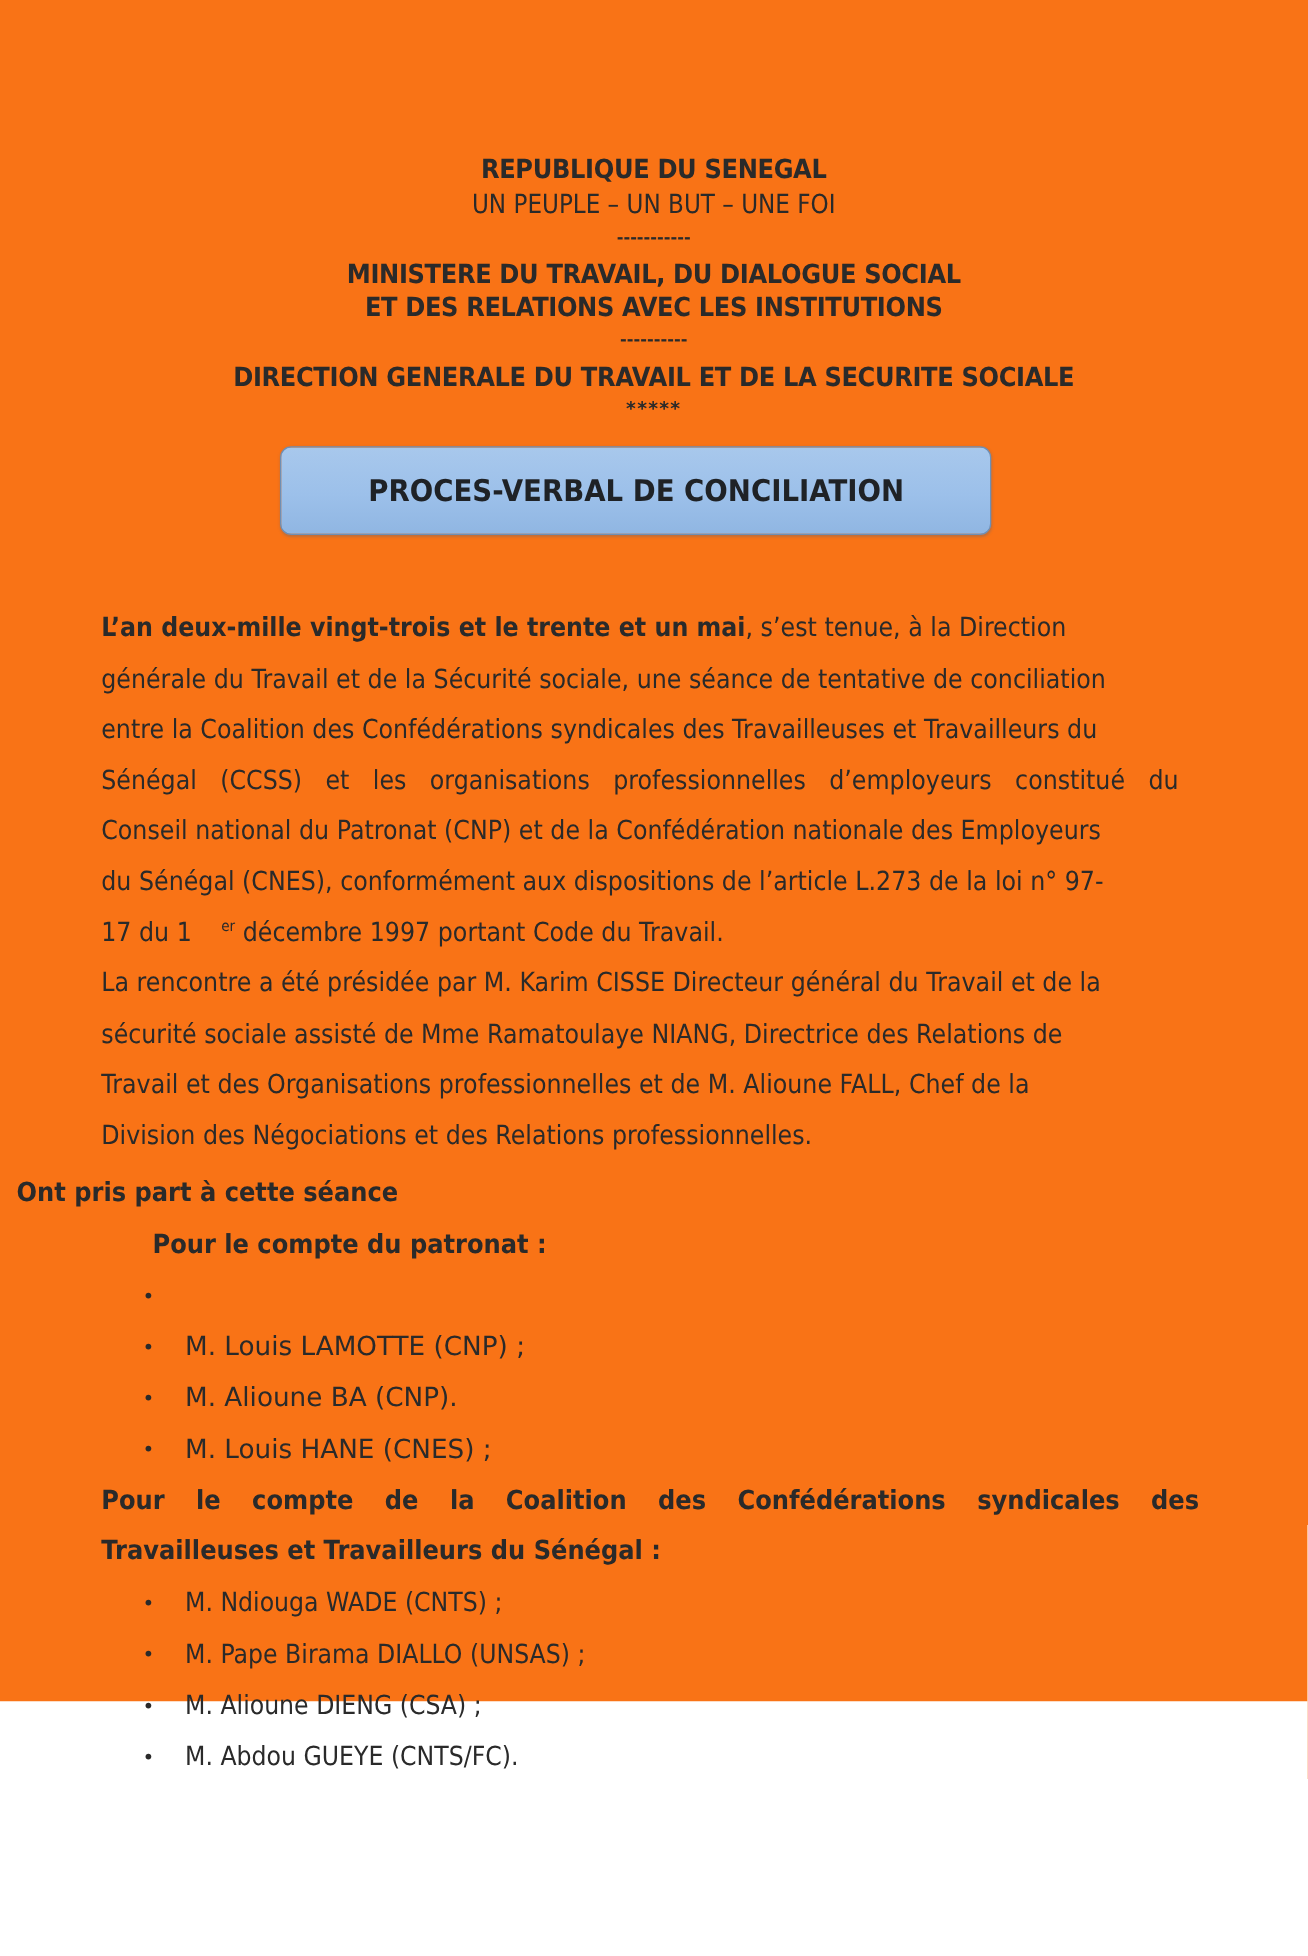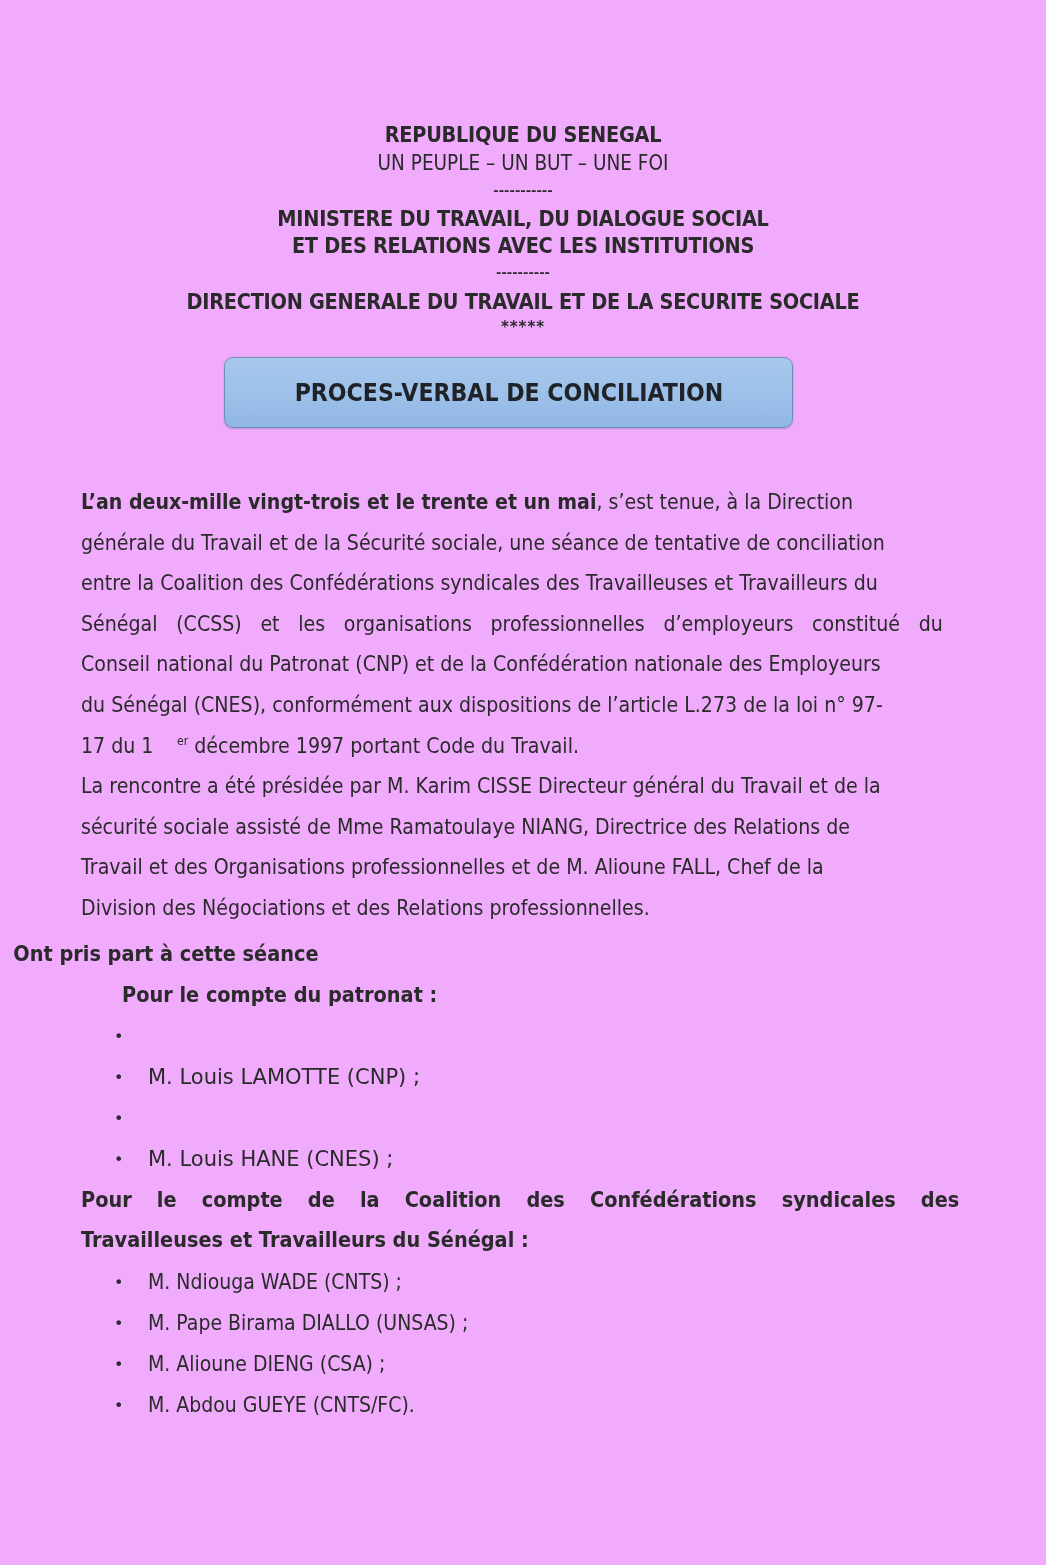--- a/index.html
+++ b/index.html
@@ -1,20 +1,20 @@
 <!DOCTYPE html>
 <html><head>
 <meta charset="utf-8">
 <style>
   html, body { margin: 0; padding: 0; background: #ffffff; }
   body {
     width: 1046px; height: 1565px; position: relative; overflow: hidden;
     font-family: "DejaVu Sans", sans-serif; color: #2a2a2a;
   }
-  .page { position: absolute; left: 0; top: 0; width: 1046px; height: 1565px; background: #f0abfc; }
+  .page { position: absolute; left: 0; top: 0; width: 1046px; height: 1361px; background: #f97316; }
 
   .hdr { position: absolute; left: 0; width: 1046px; text-align: center; white-space: nowrap; }
   .hdr-bold { font-weight: bold; font-size: 21px; letter-spacing: -0.3px; transform: scaleX(0.92); transform-origin: center; }
   .hdr-reg { font-size: 21px; transform: scaleX(0.88); transform-origin: center; }
   .hdr-sep { font-size: 13px; font-weight: bold; letter-spacing: 0px; }
   .hdr-stars { font-size: 15px; font-weight: bold; letter-spacing: 1px; }
 
   .title-box {
     position: absolute; left: 224px; top: 357px; width: 567px; height: 69px;
     border: 1.5px solid #6d8fb6; border-radius: 9px;
@@ -85,20 +85,21 @@
   <ul class="list" style="top:1016px;">
     <li>
         <span class="bullet">•</span>
       </li>
     <li>
         <span class="bullet">•</span>
         <span>M. Louis LAMOTTE (CNP) ;</span>
       </li>
     <li>
         <span class="bullet">•</span>
+        <span>M. Alioune BA (CNP).</span>
       </li>
     <li>
         <span class="bullet">•</span>
         <span>M. Louis HANE (CNES) ;</span>
       </li>
   </ul>
 
   <div class="section-heading" style="top:1188px; width:856px;">
     <div class="justify" style="transform:scaleX(1);">
       <span style="word-spacing:20px;display:inline-block;transform:scaleX(0.92);transform-origin:left center;white-space:nowrap;">Pour le compte de la Coalition des Confédérations syndicales des</span>

